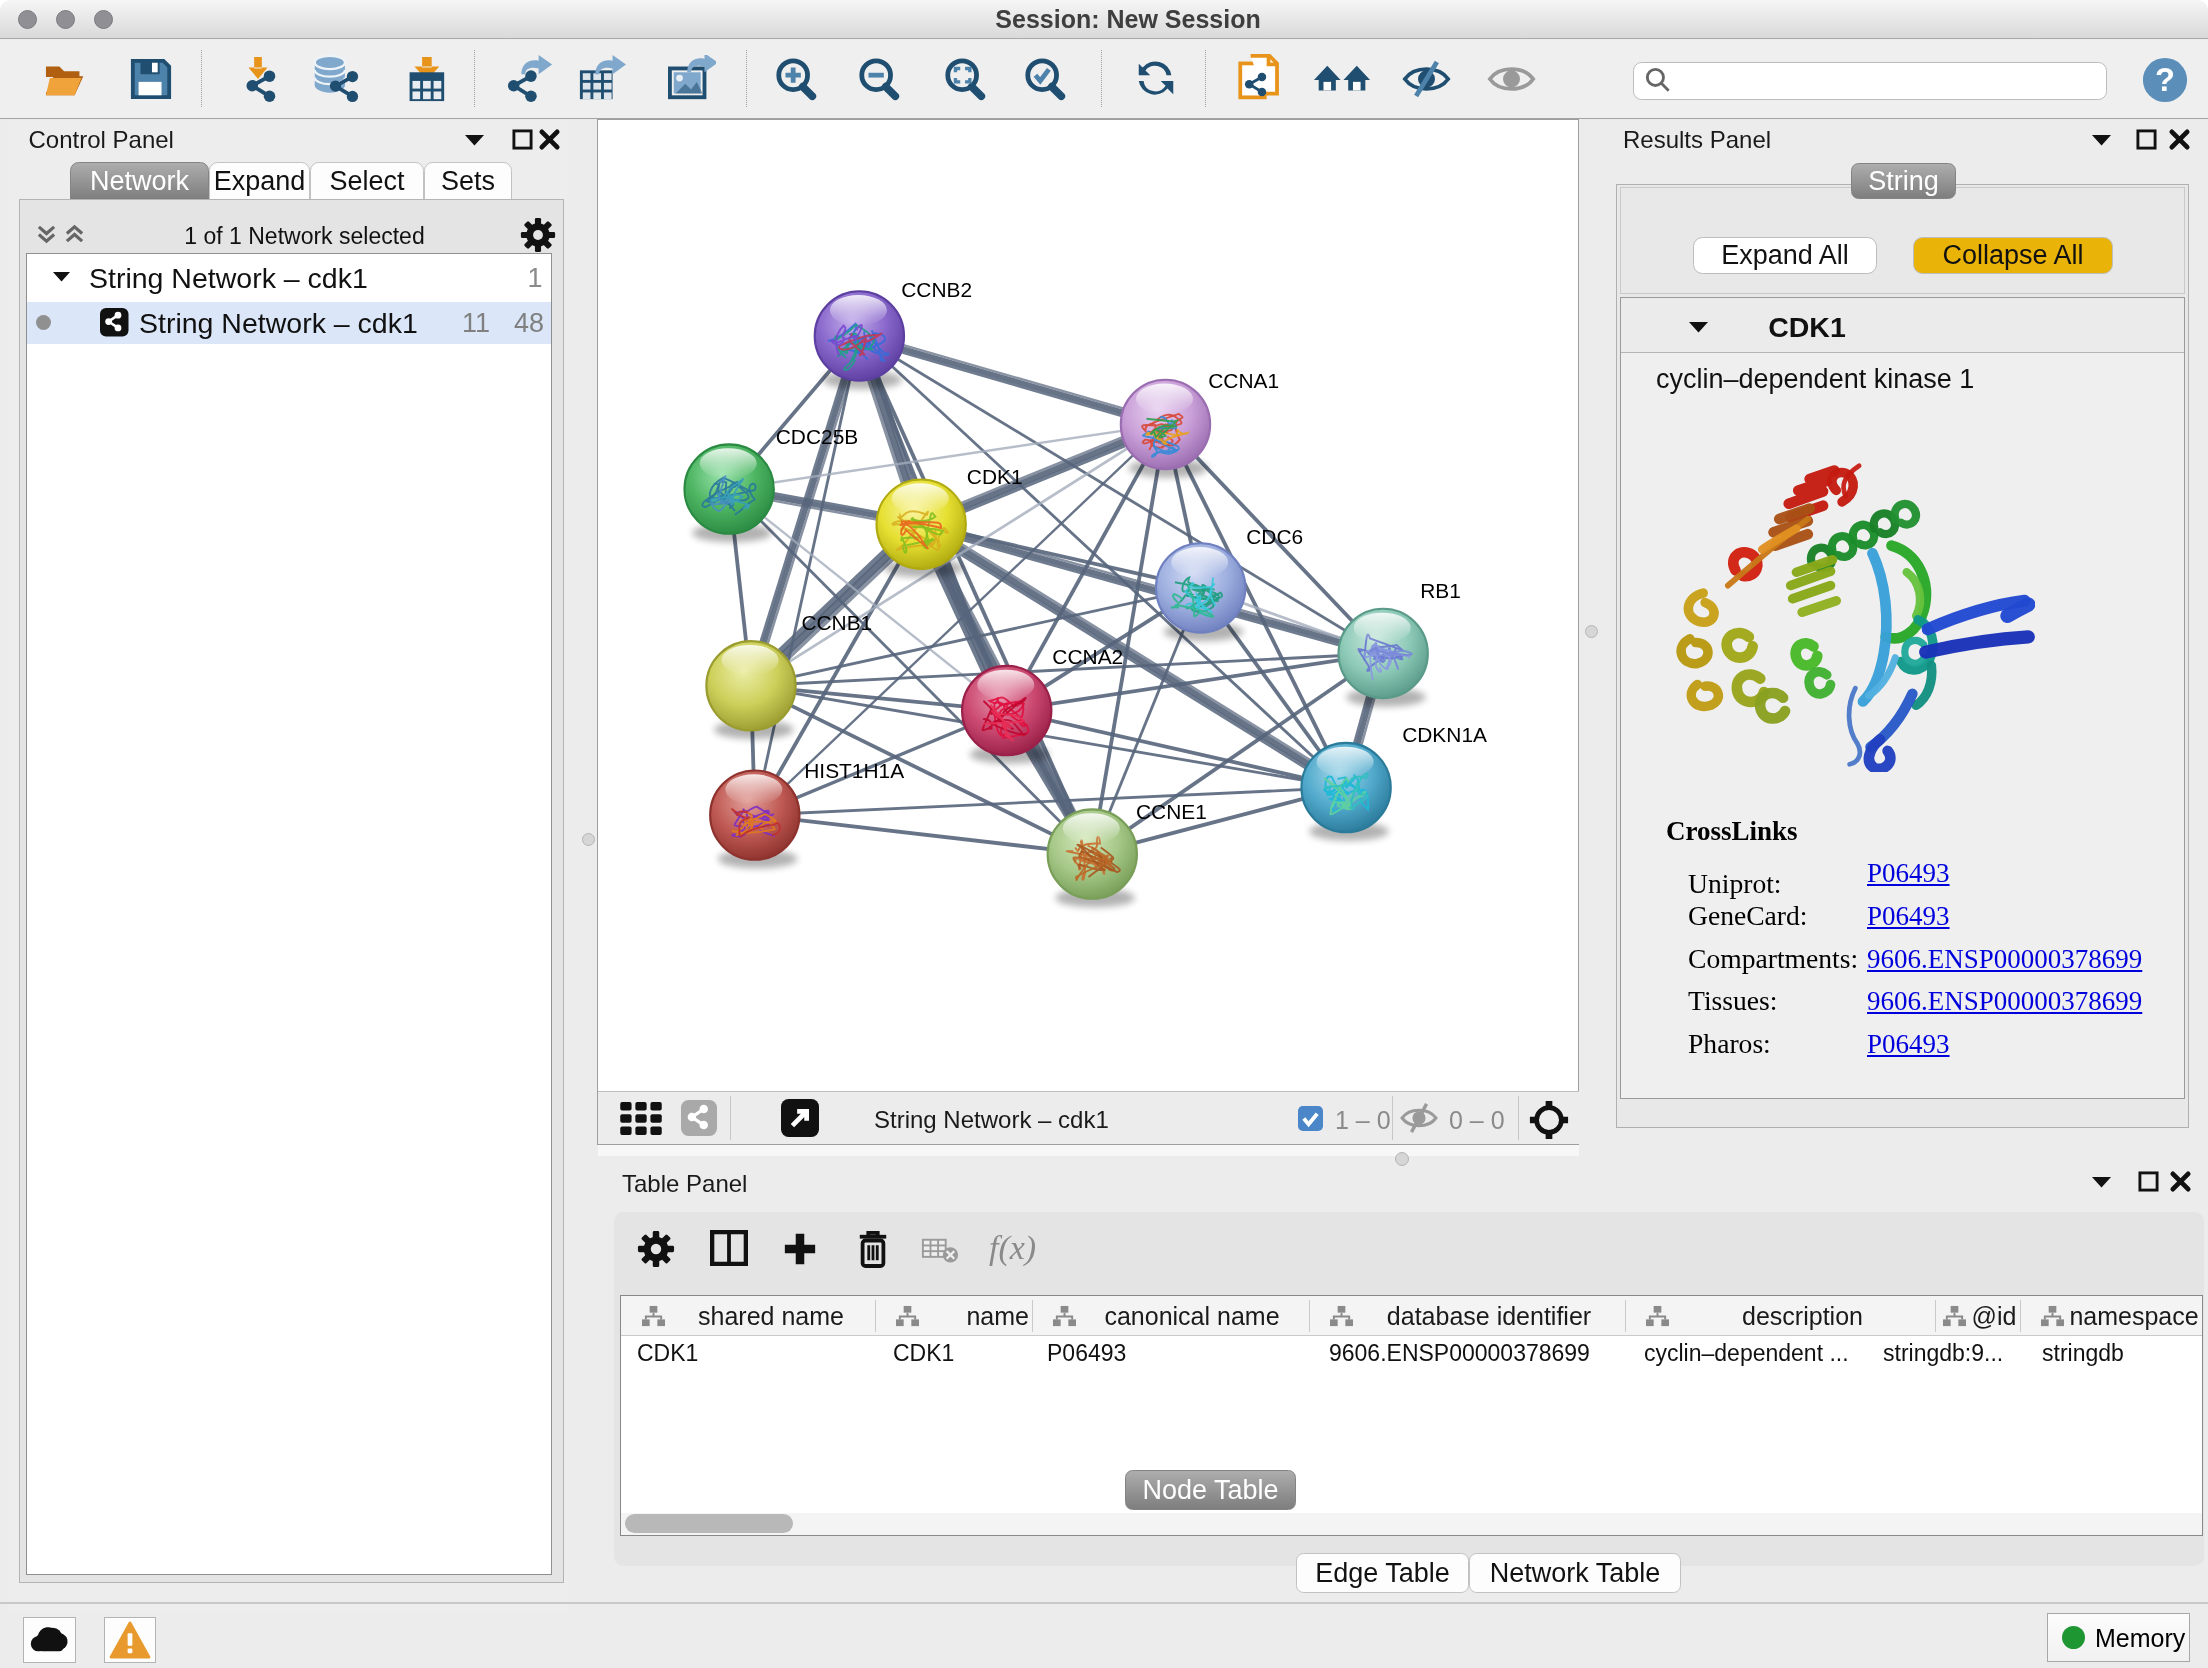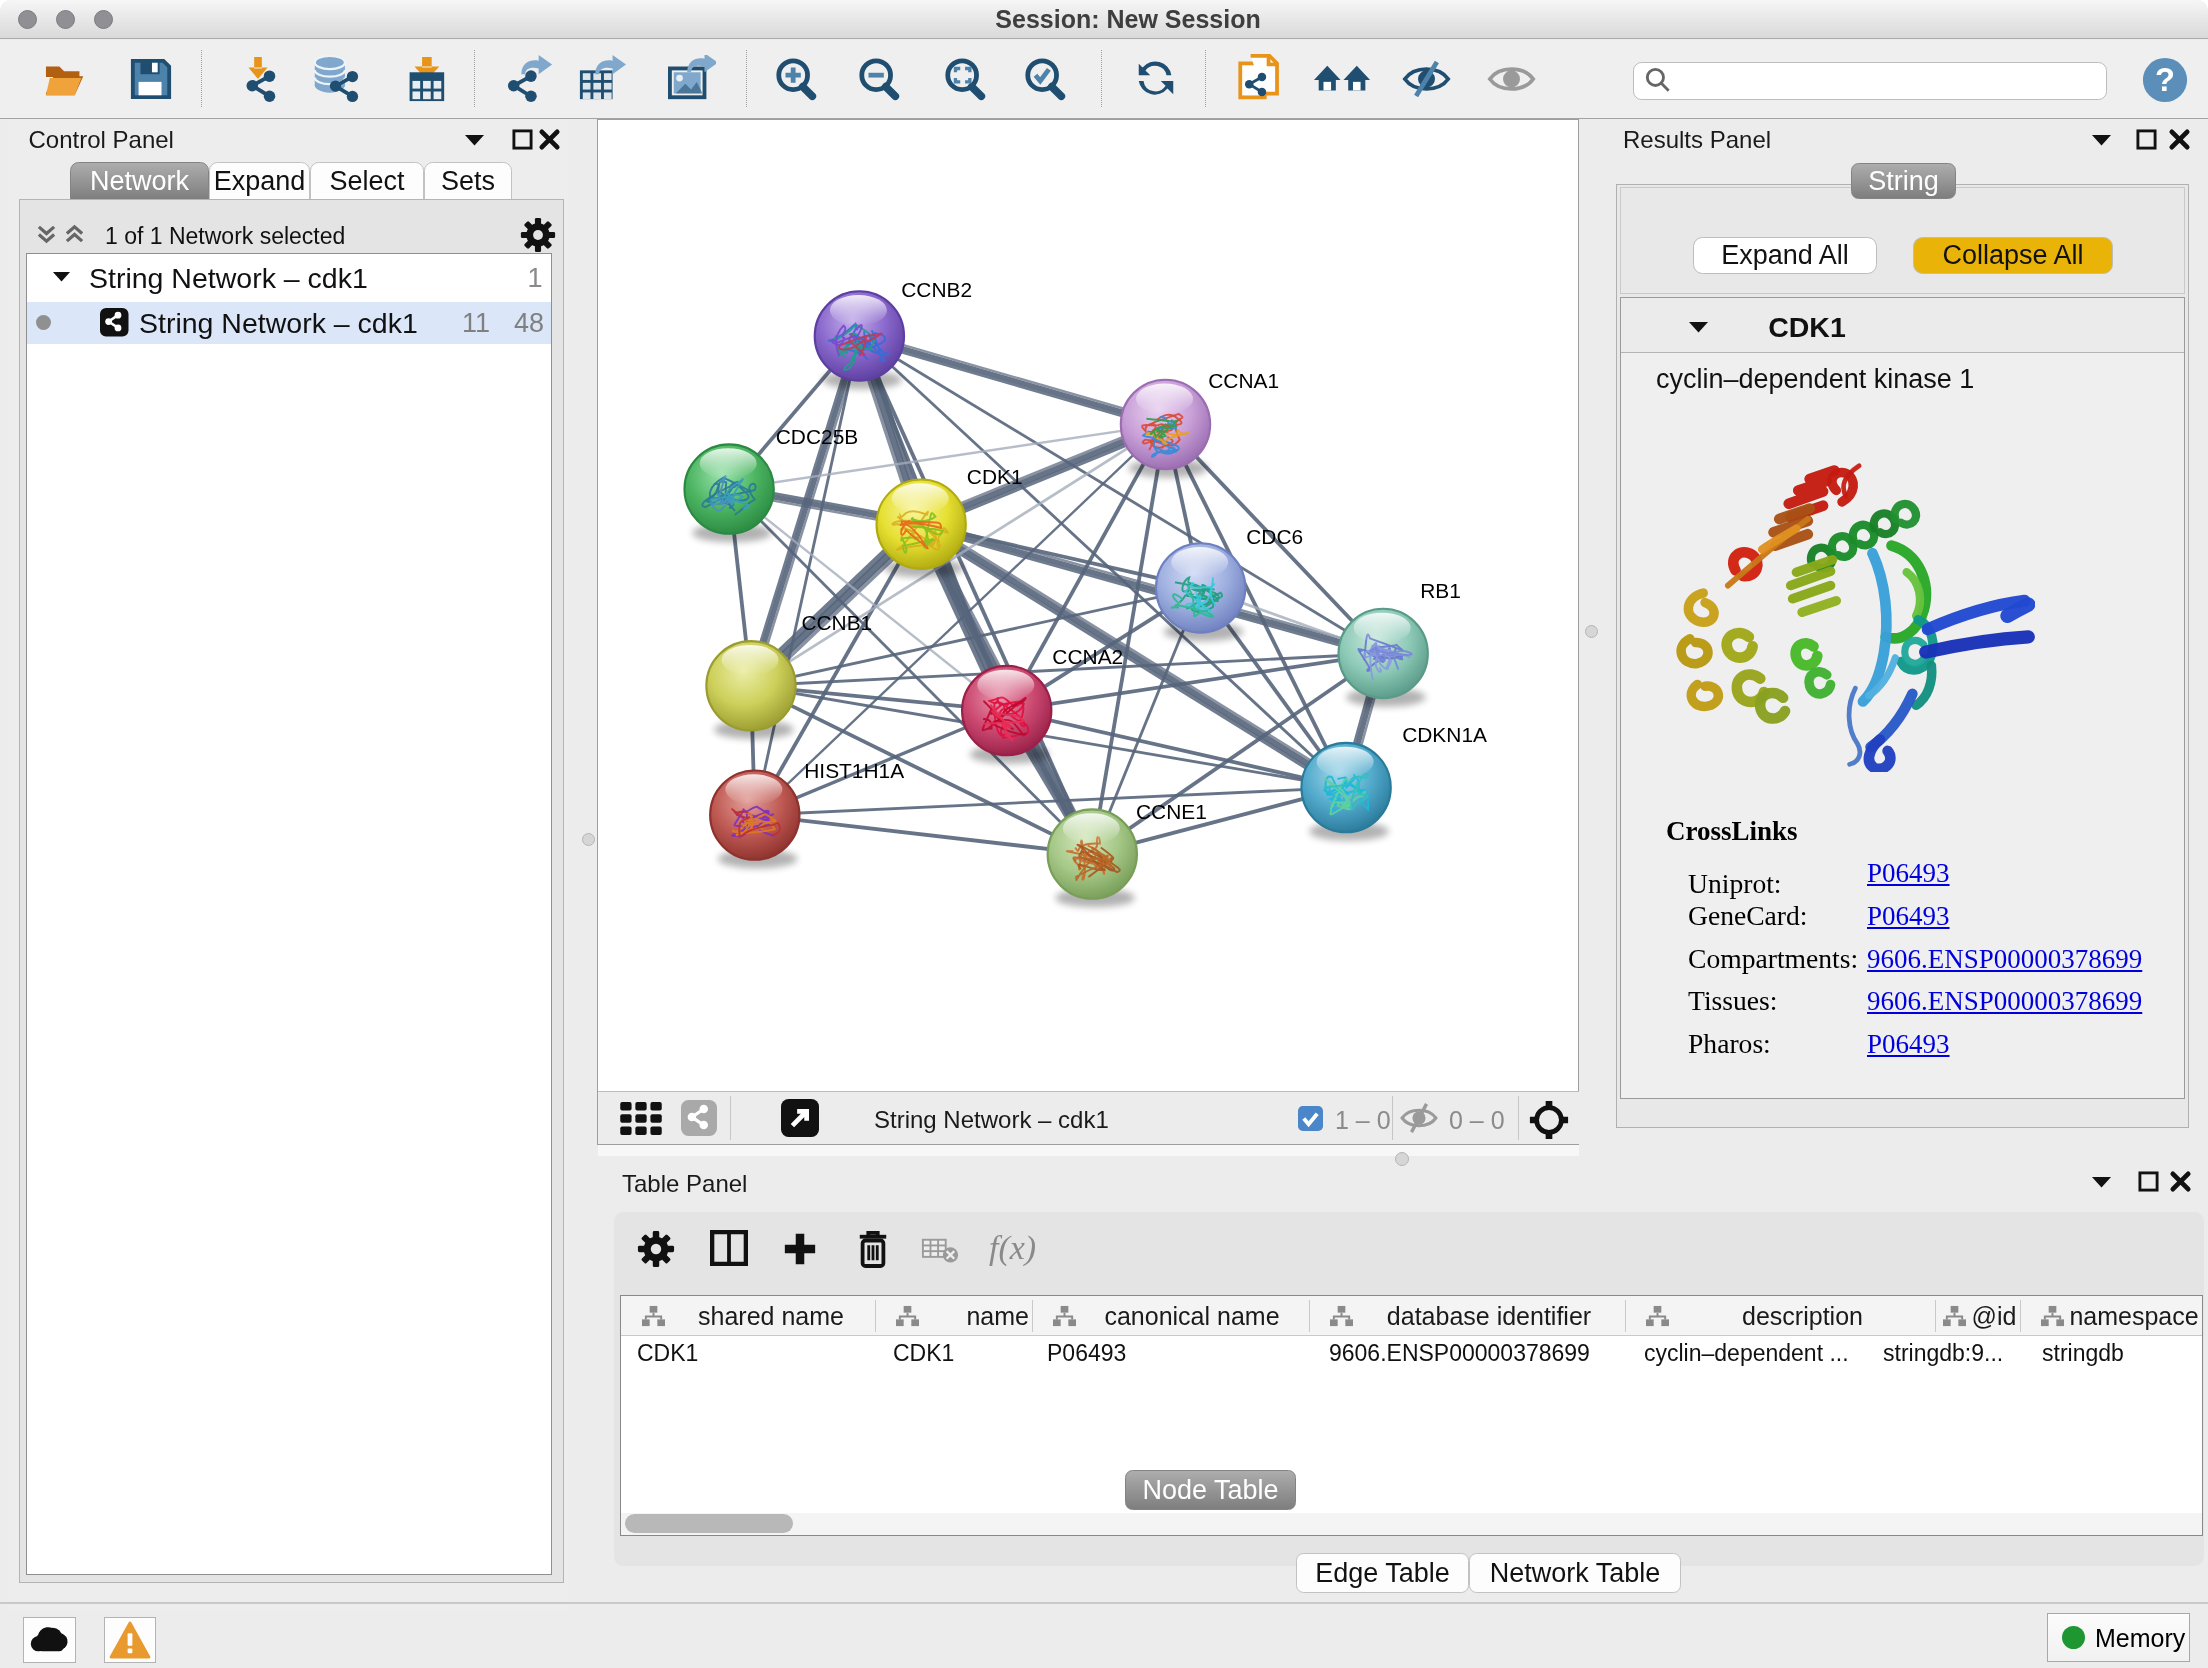--- a/index.html
+++ b/index.html
@@ -217,21 +217,21 @@
     <div class="ic" style="left:36px;top:224px;width:21px;height:20px">
       <svg width="21" height="20" viewBox="0 0 22 21" style="">
         <path d="M3 3 l8 7 8 -7 M3 11 l8 7 8 -7" fill="none" stroke="#666" stroke-width="3.4"></path>
       </svg>
     </div>
     <div class="ic" style="left:64px;top:224px;width:21px;height:20px">
       <svg width="21" height="20" viewBox="0 0 22 21" style="">
         <path d="M3 10 l8 -7 8 7 M3 18 l8 -7 8 7" fill="none" stroke="#666" stroke-width="3.4"></path>
       </svg>
     </div>
-    <div style="position:absolute;left:105px;top:223px;width:399px;height:28.5px;text-align:left;font-size:23px;color:#111;">1 of 1 Network selected</div>
+    <div style="position:absolute;left:105px;top:223px;width:399px;height:28.5px;text-align:center;font-size:23px;color:#111;">1 of 1 Network selected</div>
     <div class="ic" style="left:520px;top:217px;width:36px;height:36px">
       <svg width="36" height="36" viewBox="0 0 38 38" style="">
         <g transform="translate(19.0,19.0) scale(0.95)">
           <circle r="13" fill="#111"></circle>
           <rect x="-3.4" y="-19" width="6.8" height="9" rx="1.5" transform="rotate(0)" fill="#111"></rect>
           <rect x="-3.4" y="-19" width="6.8" height="9" rx="1.5" transform="rotate(45)" fill="#111"></rect>
           <rect x="-3.4" y="-19" width="6.8" height="9" rx="1.5" transform="rotate(90)" fill="#111"></rect>
           <rect x="-3.4" y="-19" width="6.8" height="9" rx="1.5" transform="rotate(135)" fill="#111"></rect>
           <rect x="-3.4" y="-19" width="6.8" height="9" rx="1.5" transform="rotate(180)" fill="#111"></rect>
           <rect x="-3.4" y="-19" width="6.8" height="9" rx="1.5" transform="rotate(225)" fill="#111"></rect>

